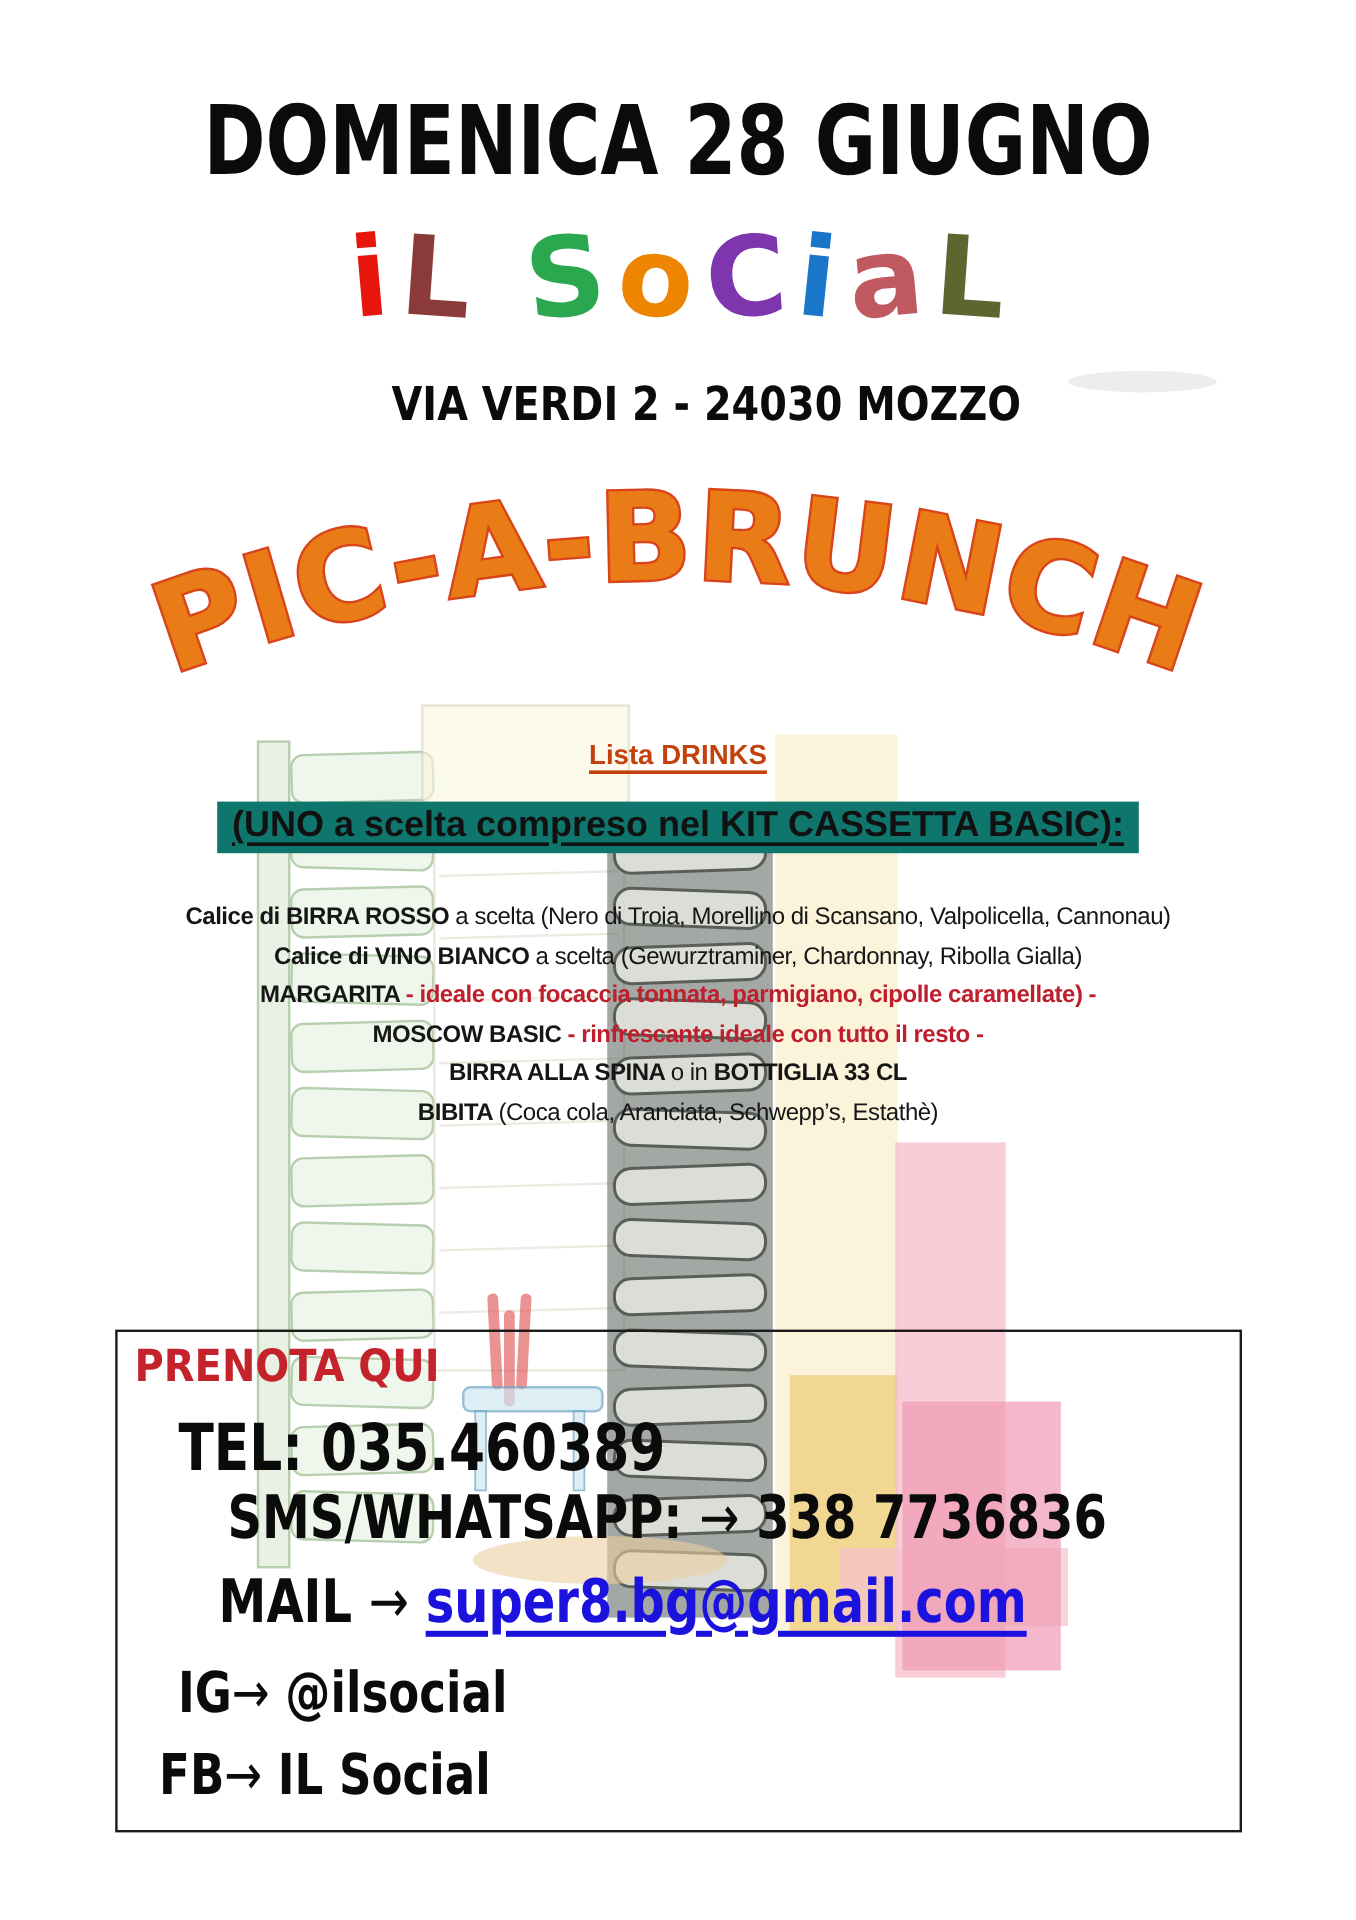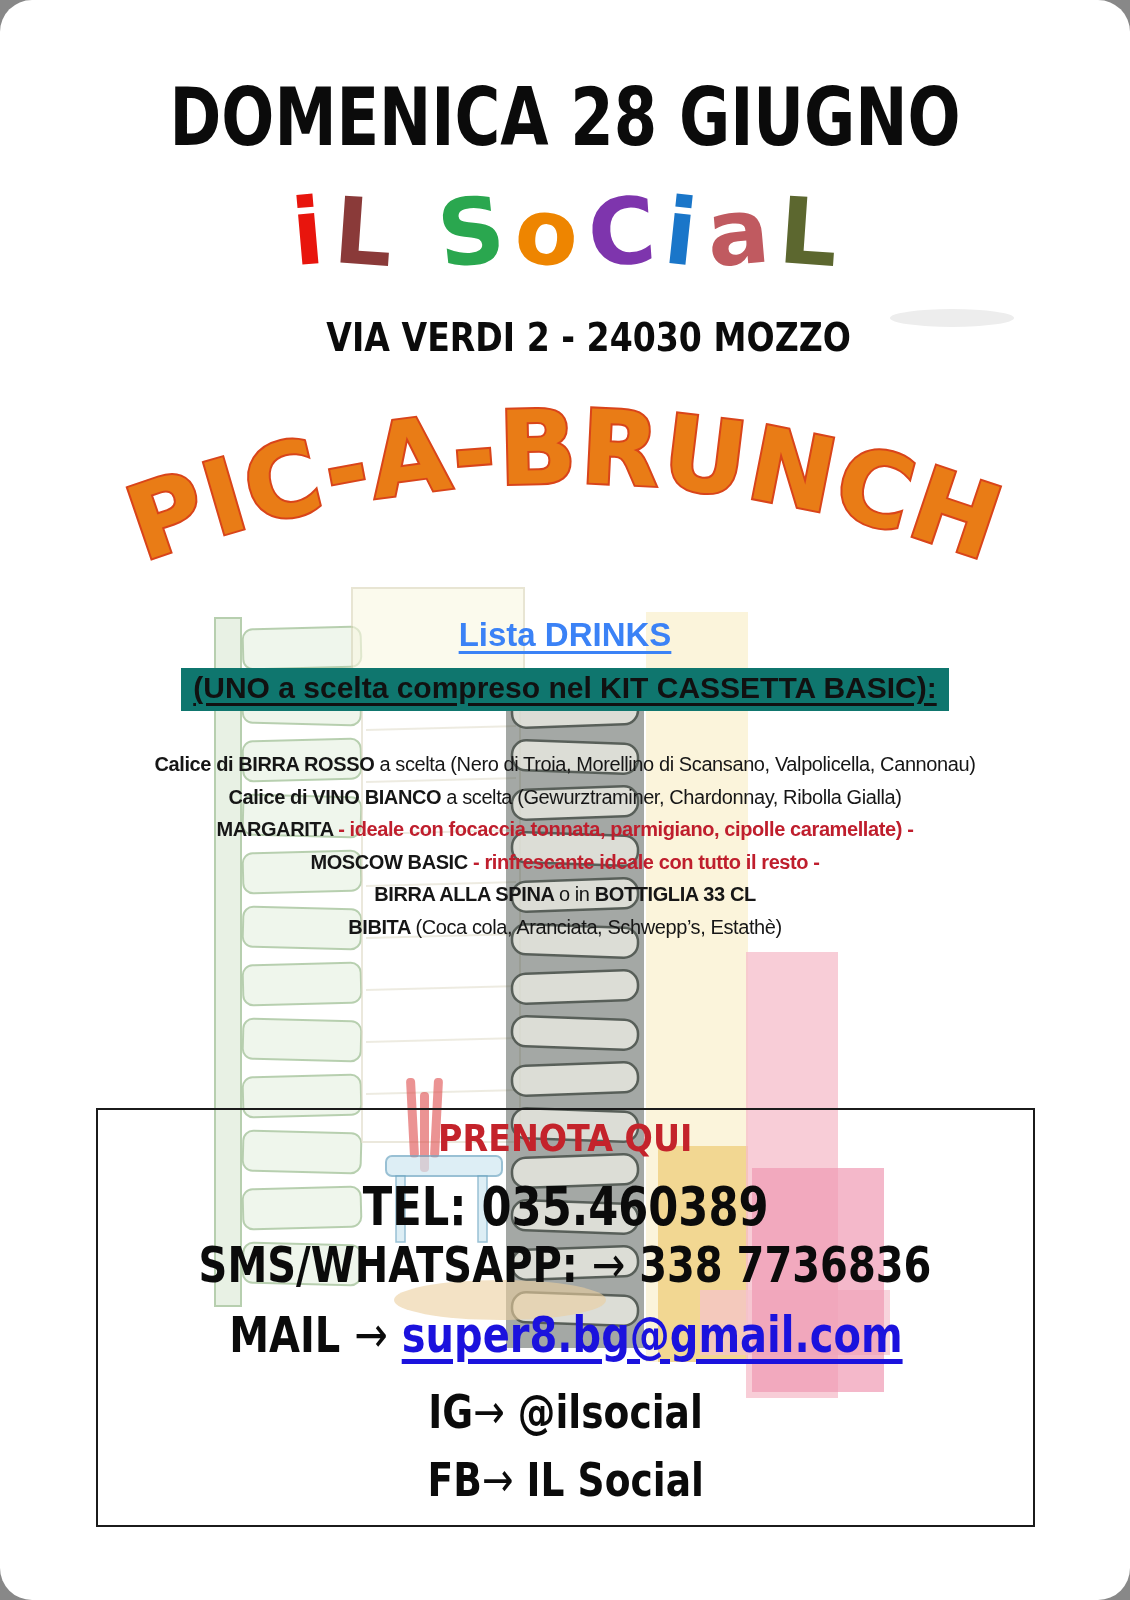--- a/index.html
+++ b/index.html
@@ -1,54 +1,54 @@
 <!DOCTYPE html>
 <html><head>
 <meta charset="utf-8">
 <style>
   html,body{margin:0;padding:0;background:#888;}
   .page{position:relative;width:1130px;height:1600px;margin:0 auto;background:#ffffff;overflow:hidden;
-        font-family:"Liberation Sans",sans-serif;border-radius:32px;}
+        font-family:"Liberation Sans",sans-serif;}
   .bg-svg{position:absolute;left:0;top:0;z-index:0;}
   .content{position:relative;z-index:1;width:100%;height:100%;}
   .abs{position:absolute;left:0;right:0;text-align:center;}
   .heavy{font-family:"DejaVu Sans",sans-serif;font-weight:bold;color:#0b0b0b;}
   .cond{display:inline-block;transform:scaleX(0.8);transform-origin:50% 50%;white-space:nowrap;}
 
   .title-line{top:78px;font-size:80px;line-height:1;}
   .title-line .cond{transform:scaleX(0.78);letter-spacing:0px;}
 
   .logo-line{top:186px;font-size:92px;line-height:1;}
   .logo-letter{display:inline-block;font-family:"DejaVu Sans",sans-serif;font-weight:bold;margin:0 5px;}
   .logo-space{display:inline-block;width:36px;}
 
   .address-line{top:318px;font-size:39px;line-height:1;margin-left:48px;}
   .address-line .cond{transform:scaleX(0.85);}
 
   .arch-wrap{position:absolute;top:382px;left:0;width:1130px;height:215px;}
 
-  .lista-heading{top:616px;font-size:33px;font-weight:bold;color:#3b82f6;
+  .lista-heading{top:616px;font-size:23px;font-weight:bold;color:#c2410c;
     text-decoration:underline;text-decoration-thickness:3px;text-underline-offset:5px;}
 
   .band-line{top:668px;font-size:30px;line-height:1;}
   .band-inner{display:inline-block;padding:5px 12px 8px;font-weight:bold;color:#111;
     text-decoration:underline;text-decoration-thickness:3px;text-underline-offset:5px;}
 
   .drinks{top:748px;font-size:20px;letter-spacing:-0.4px;line-height:32.5px;color:#161616;}
   .drink-line .b{font-weight:bold;}
 
   .booking-box{position:absolute;top:1108px;left:96px;width:935px;height:415px;
     border:2px solid #1b1b1b;background:transparent;}
-  .bline{position:absolute;left:0;right:0;text-align:center;line-height:1;}
+  .bline{position:absolute;left:0;right:0;text-align:left;line-height:1;}
   .prenota{top:10px;font-size:37px;}
   .prenota .cond{transform:scaleX(0.9);}
   .tel{top:70px;font-size:54px;}
   .sms{top:130px;font-size:50px;}
   .mail{top:200px;font-size:50px;}
-  .ig{top:278px;font-size:47px;}
+  .ig{top:278px;font-size:47px;margin-left:16px;}
   .fb{top:346px;font-size:47px;}
   .arrow{font-weight:normal;}
   .email{font-weight:bold;text-decoration:underline;text-decoration-thickness:5px;text-underline-offset:7px;cursor:pointer;}
 </style>
 </head>
 <body>
 
 <div class="page">
 
   <svg class="bg-svg" width="1130" height="1600" viewBox="0 0 1130 1600">

